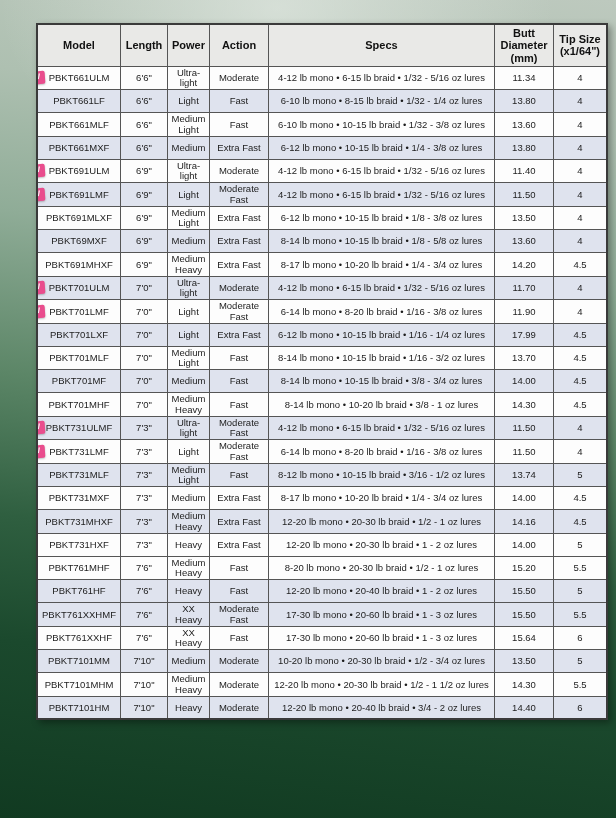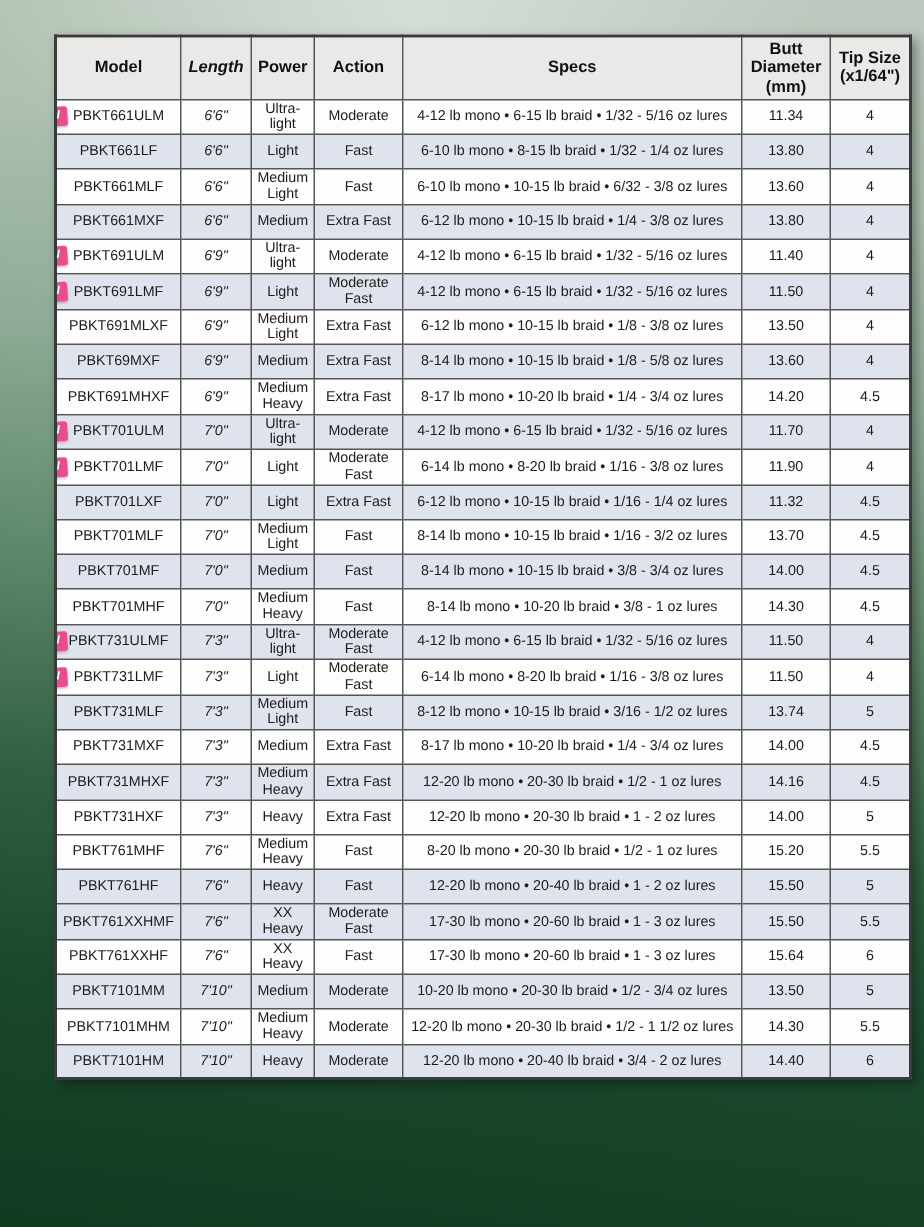--- a/index.html
+++ b/index.html
@@ -32,21 +32,21 @@
     font-size:11px;font-weight:bold;color:#111;line-height:1.12;
     padding:2px 1px;
   }
   tbody tr{height:23px;background:#fdfdfd;padding-left:28px;}
   tbody tr.stripe{background:#dfe3ee;}
   td{
     font-size:9.5px;color:#1c1c1c;line-height:1.08;
     position:relative;
   }
   .col-model{width:80px;}
-  .col-length{width:44px;font-style:italic;}
+  .col-length{width:44px;}
   .col-power{width:39px;}
   .col-action{width:56px;}
   .col-specs{width:223px;}
   .col-butt_diameter{width:56px;}
   .col-tip_size{width:50px;}
   .new-badge{
     position:absolute;left:-21px;top:50%;
     transform:translateY(-50%) rotate(-4deg);
     background:#e94d8d;color:#fff;
     font-size:8px;font-weight:bold;letter-spacing:0.3px;
@@ -88,21 +88,21 @@
           <td class="col-action"><span>Fast</span></td>
           <td class="col-specs"><span>6-10 lb mono • 8-15 lb braid • 1/32 - 1/4 oz lures</span></td>
           <td class="col-butt_diameter"><span>13.80</span></td>
           <td class="col-tip_size"><span>4</span></td>
         </tr>
         <tr>
           <td class="col-model"><span>PBKT661MLF</span></td>
           <td class="col-length"><span>6'6"</span></td>
           <td class="col-power"><span>Medium Light</span></td>
           <td class="col-action"><span>Fast</span></td>
-          <td class="col-specs"><span>6-10 lb mono • 10-15 lb braid • 6/32 - 3/8 oz lures</span></td>
+          <td class="col-specs"><span>6-10 lb mono • 10-15 lb braid • 1/32 - 3/8 oz lures</span></td>
           <td class="col-butt_diameter"><span>13.60</span></td>
           <td class="col-tip_size"><span>4</span></td>
         </tr>
         <tr class="stripe">
           <td class="col-model"><span>PBKT661MXF</span></td>
           <td class="col-length"><span>6'6"</span></td>
           <td class="col-power"><span>Medium</span></td>
           <td class="col-action"><span>Extra Fast</span></td>
           <td class="col-specs"><span>6-12 lb mono • 10-15 lb braid • 1/4 - 3/8 oz lures</span></td>
           <td class="col-butt_diameter"><span>13.80</span></td>
@@ -170,21 +170,21 @@
           <td class="col-specs"><span>6-14 lb mono • 8-20 lb braid • 1/16 - 3/8 oz lures</span></td>
           <td class="col-butt_diameter"><span>11.90</span></td>
           <td class="col-tip_size"><span>4</span></td>
         </tr>
         <tr class="stripe">
           <td class="col-model"><span>PBKT701LXF</span></td>
           <td class="col-length"><span>7'0"</span></td>
           <td class="col-power"><span>Light</span></td>
           <td class="col-action"><span>Extra Fast</span></td>
           <td class="col-specs"><span>6-12 lb mono • 10-15 lb braid • 1/16 - 1/4 oz lures</span></td>
-          <td class="col-butt_diameter"><span>11.32</span></td>
+          <td class="col-butt_diameter"><span>17.99</span></td>
           <td class="col-tip_size"><span>4.5</span></td>
         </tr>
         <tr>
           <td class="col-model"><span>PBKT701MLF</span></td>
           <td class="col-length"><span>7'0"</span></td>
           <td class="col-power"><span>Medium Light</span></td>
           <td class="col-action"><span>Fast</span></td>
           <td class="col-specs"><span>8-14 lb mono • 10-15 lb braid • 1/16 - 3/2 oz lures</span></td>
           <td class="col-butt_diameter"><span>13.70</span></td>
           <td class="col-tip_size"><span>4.5</span></td>

